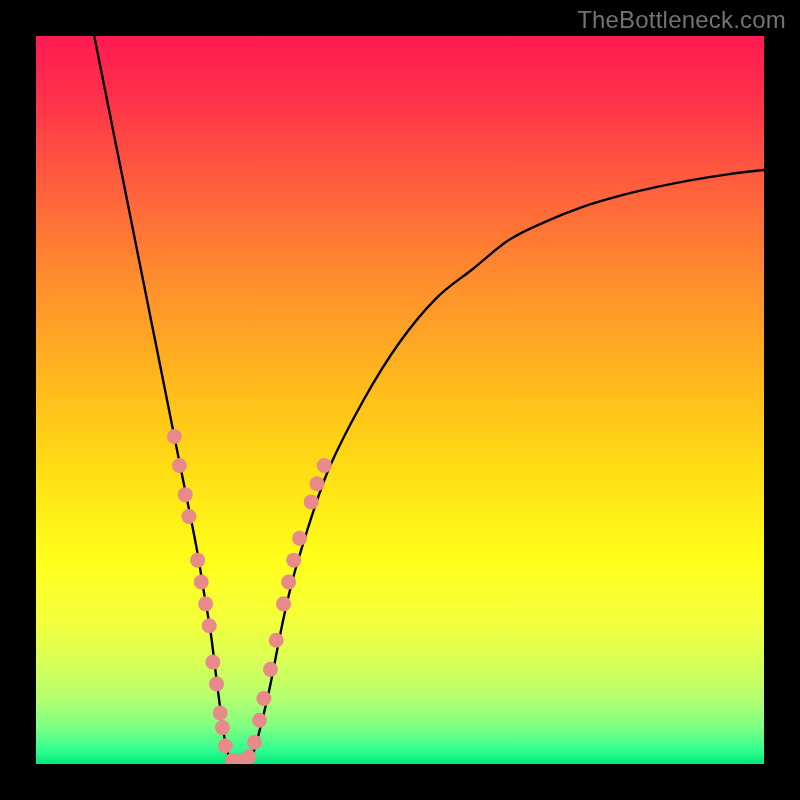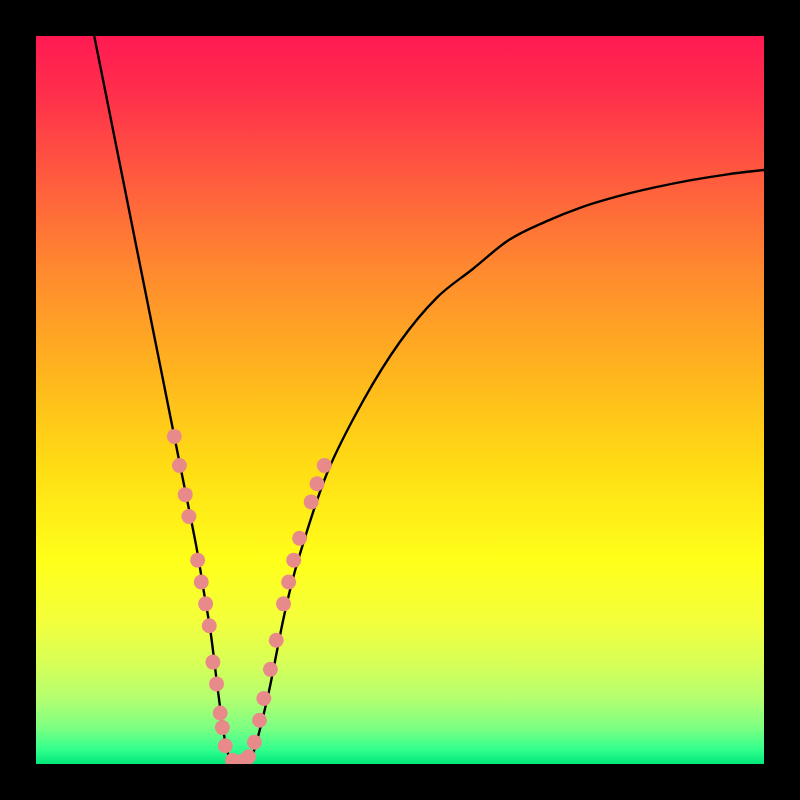--- a/index.html
+++ b/index.html
@@ -63,20 +63,21 @@
     top: 0;
     width: 728px;
     height: 728px;
     z-index: 3;
   }
 </style>
 </head>
 <body>
 
 <div class="chart-container">
+  <div class="watermark">TheBottleneck.com</div>
   <div class="plot-area">
     <svg class="curve" viewBox="0 0 728 728" preserveAspectRatio="none">
       <path id="curve-path" fill="none" stroke="#000" stroke-width="2.4" stroke-linecap="round" stroke-linejoin="round" d="M 58.24 0.00 C 60.67 12.13, 67.95 48.53, 72.80 72.80 C 77.65 97.07, 82.51 121.33, 87.36 145.60 C 92.21 169.87, 97.07 194.13, 101.92 218.40 C 106.77 242.67, 111.63 266.93, 116.48 291.20 C 121.33 315.47, 126.19 339.73, 131.04 364.00 C 135.89 388.27, 140.75 412.53, 145.60 436.80 C 150.45 461.07, 156.52 490.19, 160.16 509.60 C 163.80 529.01, 165.01 538.72, 167.44 553.28 C 169.87 567.84, 172.29 579.97, 174.72 596.96 C 177.15 613.95, 179.57 637.00, 182.00 655.20 C 184.43 673.40, 186.85 694.03, 189.28 706.16 C 191.71 718.29, 194.13 724.36, 196.56 728.00 C 198.99 731.64, 201.41 728.00, 203.84 728.00 C 206.27 728.00, 208.69 730.43, 211.12 728.00 C 213.55 725.57, 214.76 725.57, 218.40 713.44 C 222.04 701.31, 228.11 677.04, 232.96 655.20 C 237.81 633.36, 242.67 604.24, 247.52 582.40 C 252.37 560.56, 254.80 548.43, 262.08 524.16 C 269.36 499.89, 280.28 463.49, 291.20 436.80 C 302.12 410.11, 315.47 385.84, 327.60 364.00 C 339.73 342.16, 351.87 322.75, 364.00 305.76 C 376.13 288.77, 388.27 274.21, 400.40 262.08 C 412.53 249.95, 424.67 242.67, 436.80 232.96 C 448.93 223.25, 461.07 211.73, 473.20 203.84 C 485.33 195.95, 497.47 191.10, 509.60 185.64 C 521.73 180.18, 533.87 175.33, 546.00 171.08 C 558.13 166.83, 570.27 163.44, 582.40 160.16 C 594.53 156.88, 606.67 154.09, 618.80 151.42 C 630.93 148.75, 643.07 146.33, 655.20 144.14 C 667.33 141.96, 679.47 140.02, 691.60 138.32 C 703.73 136.62, 721.93 134.68, 728.00 133.95"></path>
     </svg>
     <svg class="dots" viewBox="0 0 728 728" preserveAspectRatio="none">
       <g id="dots-group">
           <circle cx="138.32" cy="400.40" r="7.5" fill="#e98a8a"></circle>
           <circle cx="143.42" cy="429.52" r="7.5" fill="#e98a8a"></circle>
           <circle cx="149.24" cy="458.64" r="7.5" fill="#e98a8a"></circle>
           <circle cx="152.88" cy="480.48" r="7.5" fill="#e98a8a"></circle>

